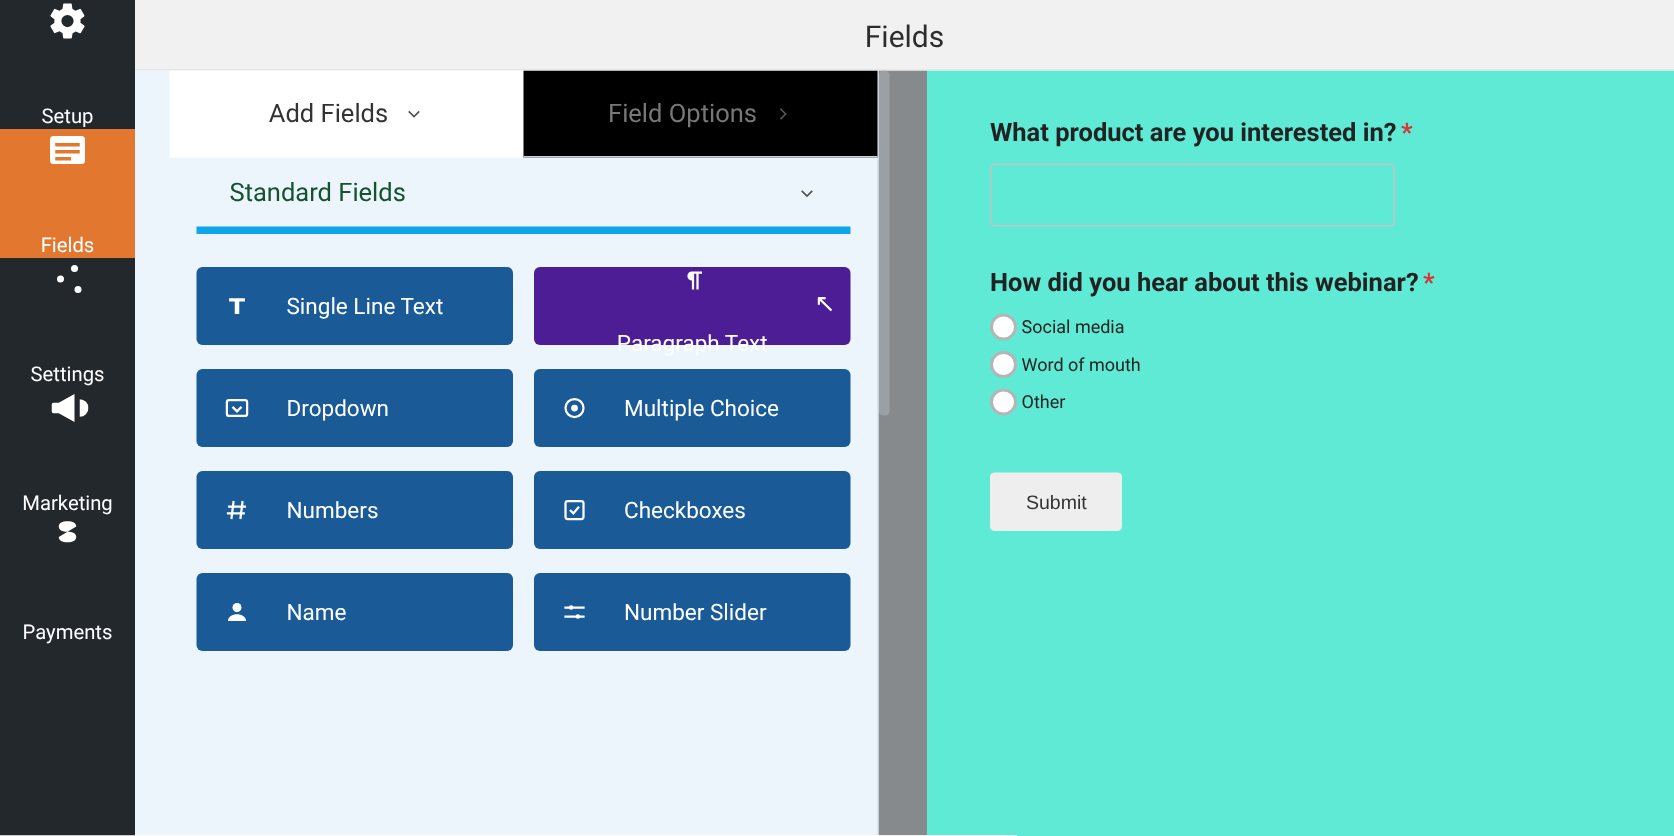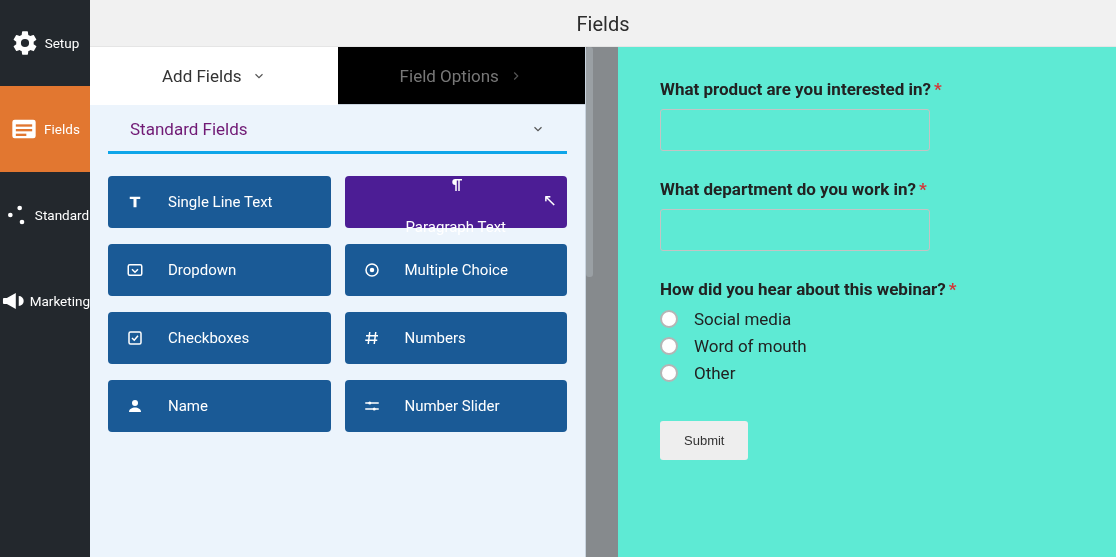--- a/index.html
+++ b/index.html
@@ -15,23 +15,23 @@
   .nav {
     width: 90px;
     background: #23282d;
     color: #fff;
     display: flex;
     flex-direction: column;
     font-size: 13.5px;
   }
   .nav-item {
     display: flex;
-    flex-direction: row;
+    flex-direction: column;
     align-items: center;
-    justify-content: center;
+    justify-content: space-between;
     height: 86px;
     gap: 6px;
     cursor: pointer;
   }
   .nav-item.active {
     background: #e27730;
   }
   .nav-icon { width: 28px; height: 28px; fill: #fff; }
 
   
@@ -48,20 +48,21 @@
   .columns { flex: 1; display: flex; overflow: hidden; }
 
   
   .panel {
     width: 496px;
     background: #ecf4fc;
     border-right: 1px solid #c9d4df;
     display: flex;
     flex-direction: column;
     position: relative;
+    padding-left: 23px;
   }
   .tabs { display: flex; height: 58px; }
   .tab {
     flex: 1;
     display: flex;
     align-items: center;
     justify-content: center;
     gap: 10px;
     font-size: 17px;
     color: #444;
@@ -71,23 +72,23 @@
   }
   .tab.active { background: #fff; border-bottom: 1px solid #fff; color: #333; }
   .tab.inactive { color: #777; }
   .chev { width: 14px; height: 14px; fill: none; stroke: #555; stroke-width: 2; }
 
   .section-header {
     display: flex;
     justify-content: space-between;
     align-items: center;
     padding: 14px 22px 12px;
-    color: #701a75;
+    color: #14532d;
     font-size: 17px;
-    border-bottom: 3px solid #0ea5e9;
+    border-bottom: 5px solid #0ea5e9;
     margin: 0 18px;
   }
 
   .grid {
     padding: 22px 18px 10px;
     display: grid;
     grid-template-columns: 1fr 1fr;
     gap: 16px 14px;
   }
   .field-btn {
@@ -123,21 +124,21 @@
     background: #5eead4;
     overflow-y: auto;
   }
   .q { margin-bottom: 28px; }
   .q-label { font-size: 17px; font-weight: 700; color: #222; margin-bottom: 10px; }
   .req { color: #d63638; margin-left: 3px; }
   .q-input {
     width: 270px; height: 42px;
     border: 1px solid #c4c4c4; border-radius: 3px;
   }
-  .radio-row { display: flex; align-items: center; gap: 16px; margin: 7px 0; font-size: 17px; color: #222; }
+  .radio-row { display: flex; align-items: center; gap: 3px; margin: 7px 0; font-size: 12px; color: #222; }
   .radio-dot {
     width: 18px; height: 18px; border-radius: 50%;
     border: 2px solid #b5b5b5; background: #fff;
   }
   .submit-btn {
     background: #eeeeee; border: none; color: #333;
     font-size: 13px; padding: 12px 24px; border-radius: 3px;
     margin-top: 10px; cursor: pointer;
   }
 </style>
@@ -160,27 +161,33 @@
       </svg>
     <span>Fields</span>
   </div>
   <div class="nav-item">
     <svg class="nav-icon" viewBox="0 0 24 24">
         <path d="M3 6h12M19 6h2M3 12h4M11 12h10M3 18h14M21 18h0"></path>
         <circle cx="16" cy="6" r="2"></circle>
         <circle cx="8" cy="12" r="2"></circle>
         <circle cx="18" cy="18" r="2"></circle>
       </svg>
-    <span>Standard</span>
+    <span>Settings</span>
   </div>
   <div class="nav-item">
     <svg class="nav-icon" viewBox="0 0 24 24">
         <path d="M3 10v4a1 1 0 0 0 1 1h3l9 5V4l-9 5H4a1 1 0 0 0-1 1Zm16-3a5 5 0 0 1 0 10"></path>
       </svg>
     <span>Marketing</span>
+  </div>
+  <div class="nav-item">
+    <svg class="nav-icon" viewBox="0 0 24 24">
+        <path d="M12 2v20M17 6c0-2-2-3-5-3s-5 1-5 3 2 3 5 3 5 1 5 3-2 3-5 3-5-1-5-3"></path>
+      </svg>
+    <span>Payments</span>
   </div>
 </nav>
 
 <div class="main">
   <div class="page-header">Fields</div>
 
   <div class="columns">
 
     <div class="panel">
       <div class="tabs">
@@ -228,30 +235,30 @@
         </div>
         <div class="field-btn">
           <svg class="f-icon" viewBox="0 0 24 24">
               <circle cx="12" cy="12" r="8" fill="none" stroke="#fff" stroke-width="2"></circle>
               <circle cx="12" cy="12" r="3"></circle>
             </svg>
           <span>Multiple Choice</span>
         </div>
         <div class="field-btn">
           <svg class="f-icon" viewBox="0 0 24 24">
+              <path d="M9 4 7 20M17 4l-2 16M4 9h16M3 15h16" fill="none" stroke="#fff" stroke-width="2"></path>
+            </svg>
+          <span>Numbers</span>
+        </div>
+        <div class="field-btn">
+          <svg class="f-icon" viewBox="0 0 24 24">
               <rect x="4" y="4" width="16" height="16" rx="2" fill="none" stroke="#fff" stroke-width="2"></rect>
               <path d="M8 12l3 3 5-6" fill="none" stroke="#fff" stroke-width="2"></path>
             </svg>
           <span>Checkboxes</span>
-        </div>
-        <div class="field-btn">
-          <svg class="f-icon" viewBox="0 0 24 24">
-              <path d="M9 4 7 20M17 4l-2 16M4 9h16M3 15h16" fill="none" stroke="#fff" stroke-width="2"></path>
-            </svg>
-          <span>Numbers</span>
         </div>
         <div class="field-btn">
           <svg class="f-icon" viewBox="0 0 24 24">
               <circle cx="12" cy="8" r="4"></circle>
               <path d="M4 20c0-4 4-6 8-6s8 2 8 6Z"></path>
             </svg>
           <span>Name</span>
         </div>
         <div class="field-btn">
           <svg class="f-icon" viewBox="0 0 24 24">
@@ -268,26 +275,20 @@
     <div class="gutter"></div>
 
     <div class="preview">
       <div class="q">
         <div class="q-label">
           <span>What product are you interested in?</span><span class="req">*</span>
         </div>
         <div class="q-input"></div>
       </div>
 
-      <div class="q">
-        <div class="q-label">
-          <span>What department do you work in?</span><span class="req">*</span>
-        </div>
-        <div class="q-input"></div>
-      </div>
 
       <div class="q">
         <div class="q-label">
           <span>How did you hear about this webinar?</span><span class="req">*</span>
         </div>
         <div class="radio-row">
             <span class="radio-dot"></span>
             <span>Social media</span>
           </div>
         <div class="radio-row">

